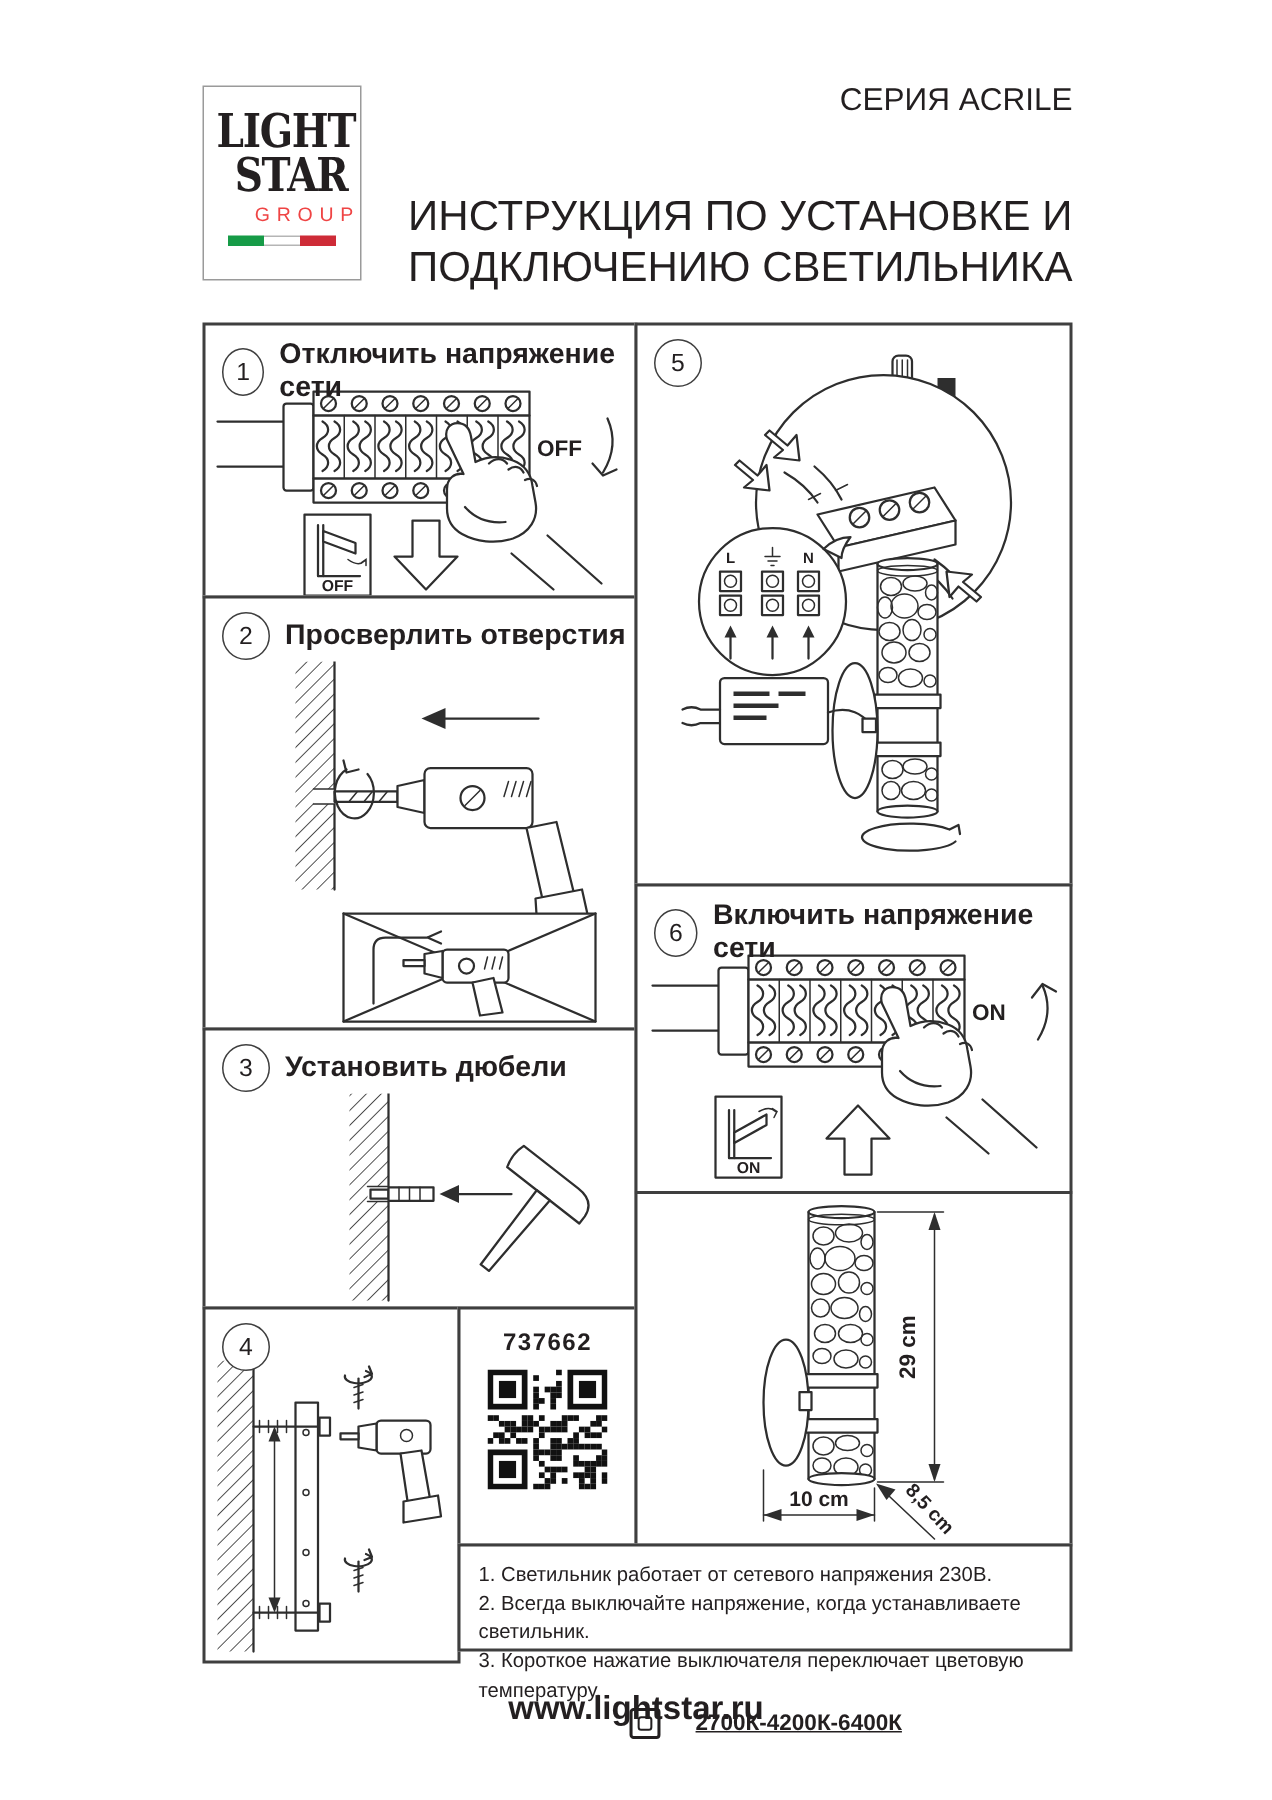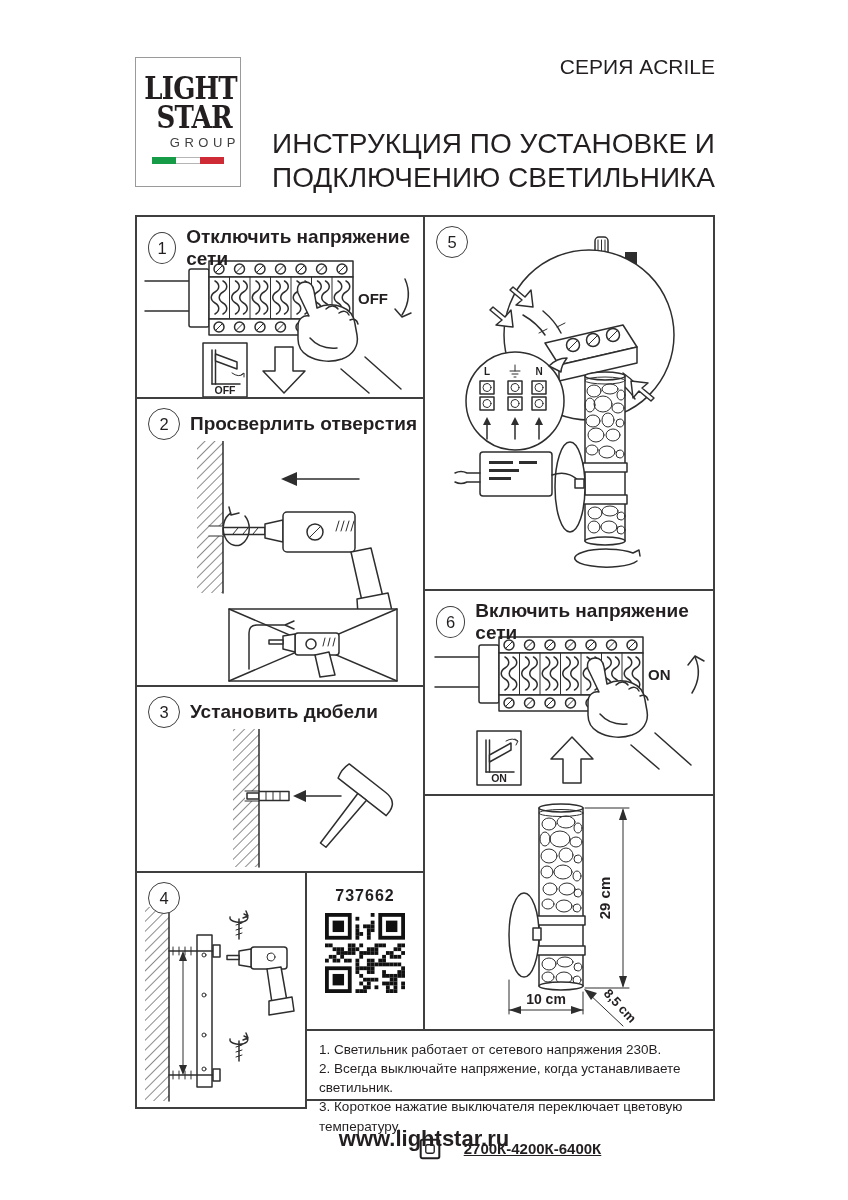--- a/index.html
+++ b/index.html
@@ -3,21 +3,21 @@
 <meta charset="utf-8">
 <style>
   html,body{margin:0;padding:0;background:#ffffff;}
   .page{position:relative;width:848px;height:1200px;background:#fff;overflow:hidden;
         font-family:"Liberation Sans",sans-serif;color:#231f20;}
   
   .logo-box{position:absolute;left:135px;top:57px;width:106px;height:130px;border:1px solid #9a9a9a;
             background:#fff;text-align:right;box-sizing:border-box;padding-top:16px;}
   .logo-word{font-family:"DejaVu Serif",serif;font-weight:bold;font-size:31px;line-height:.92;
              letter-spacing:-1px;transform:scaleX(.84);transform-origin:center;}
-  .logo-group{font-size:13px;letter-spacing:4.5px;color:#404040;margin-top:4px;margin-left:3px;}
+  .logo-group{font-size:13px;letter-spacing:4.5px;color:#ef4444;margin-top:4px;margin-left:3px;}
   .flag{display:flex;width:72px;height:7px;margin:7px auto 0;}
   .flag div{flex:1;}
   .flag .w{background:#fff;border-top:1px solid #b5b5b5;border-bottom:1px solid #b5b5b5;box-sizing:border-box;}
   .title-block{position:absolute;right:133px;top:55px;text-align:right;font-weight:normal;}
   .title-series{font-size:21px;margin-bottom:8px;}
   .title-article{font-size:21px;}
   .title-main{font-size:28px;line-height:1.22;margin-top:48px;}
   
   .panel{position:absolute;border:2px solid #3f3f3f;background:#fff;box-sizing:border-box;}
   .step-head{position:absolute;top:9px;left:11px;display:flex;align-items:center;gap:10px;z-index:2;}

